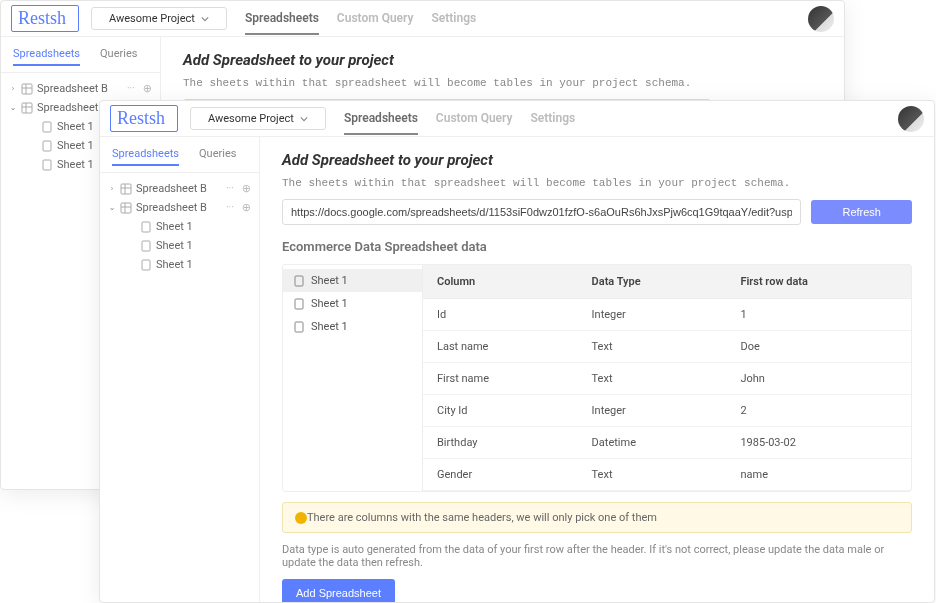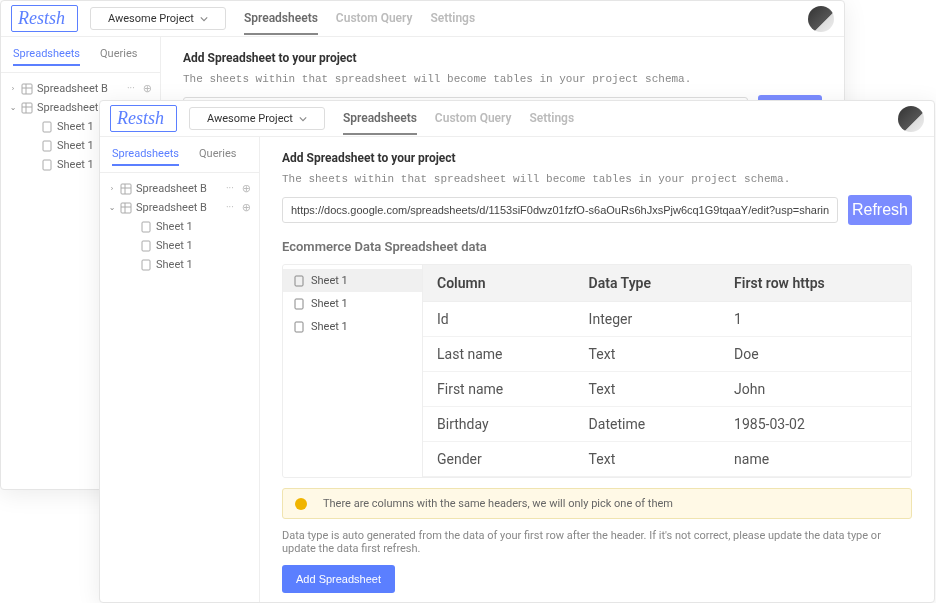--- a/index.html
+++ b/index.html
@@ -3,21 +3,21 @@
   <meta charset="utf-8">
   <style>
     * { box-sizing: border-box; margin: 0; padding: 0; }
     body { font-family: -apple-system, BlinkMacSystemFont, "Segoe UI", Roboto, sans-serif; font-size: 12px; color: #333; background: #fff; width: 936px; height: 603px; position: relative; overflow: hidden;}
     
     .app-window { position: absolute; background: #fff; border: 1px solid #e5e5e5; box-shadow: 0 4px 24px rgba(0,0,0,0.08); border-radius: 4px; display:flex; flex-direction:column;}
     .app-back { top: 0; left: 0; width: 845px; height: 490px; z-index: 1;}
     .app-front { top: 100px; left: 99px; width: 836px; height: 503px; z-index: 2;}
     
     .topbar { display:flex; align-items:center; height:36px; border-bottom:1px solid #eee; padding: 0 10px;}
-    .logo { font-family: "Brush Script MT", cursive; color:#5b7fff; font-size:18px; padding:2px 12px 2px 6px; border:1px solid #5b7fff; border-radius:2px; margin-right:12px; font-style:italic;}
+    .logo { font-family: "Brush Script MT", cursive; color:#5b7fff; font-size:18px; padding:2px 12px 2px 6px; border:1px solid #5b7fff; border-radius:2px; margin-right:12px; }
     .projsel { display:flex; align-items:center; gap:6px; font-size:11px; padding:4px 17px; border:1px solid #ddd; border-radius:3px; cursor:pointer; margin-right:18px;}
     .chev { width:8px;height:8px; display:inline-block;}
     .tabs { display:flex; gap:18px; font-size:12px;}
     .tab { color:#bbb; cursor:pointer; padding:8px 0; font-weight:600;}
     .tab.active { color:#6a6a6a; border-bottom:2px solid #888;}
     .avatar { margin-left:auto; width:26px;height:26px;border-radius:50%; background:linear-gradient(135deg,#333 0%,#555 60%,#ddd 62%,#eee 100%); position:relative; cursor:pointer;}
     
     .body { display:flex; flex:1; min-height:0;}
     .sidebar { width:160px; border-right:1px solid #eee; padding-top:6px;}
     .side-tabs { display:flex; gap:20px; font-size:11px; padding:4px 12px 6px 12px; border-bottom:1px solid #eee;}
@@ -26,37 +26,37 @@
     .tree { padding:6px 0; font-size:11px;}
     .trow { display:flex; align-items:center; gap:4px; padding:3px 8px; cursor:pointer; color:#666;}
     .trow .spacer { flex:1;}
     .trow .dots { color:#bbb; font-size:10px;}
     .caret { width:8px; display:inline-block; text-align:center; font-size:8px; color:#888;}
     .icon-ss { width:12px;height:12px; display:inline-flex;}
     .icon-sheet { width:12px;height:12px; display:inline-flex;}
     .indent { width:28px;}
     
     .main { flex:1; padding:14px 22px; overflow:auto;}
-    h2 { font-size:12px; font-weight:700; margin-bottom:8px; color:#333;}
+    h2 { font-size:15px; font-weight:700; margin-bottom:8px; color:#333;font-style:italic;}
     .hint { font-size:11px; color:#888; margin-bottom:10px;font-family:Liberation Mono, monospace;}
     .urlrow { display:flex; gap:10px; align-items:center; margin-bottom:14px;}
     .urlinput { flex:1; border:1px solid #ddd; border-radius:3px; padding:6px 8px; font-size:11px; color:#444;}
-    .btn-refresh { background:#7b8cff; color:#fff; border:none; padding:6px 4px; border-radius:3px; font-size:16px; cursor:pointer;}
+    .btn-refresh { background:#7b8cff; color:#fff; border:none; padding:6px 31px; border-radius:3px; font-size:11px; cursor:pointer;}
     h3 { font-size:13px; font-weight:600; margin-bottom:10px; color:#737373;}
     
     .datapane { display:flex; border:1px solid #eee; border-radius:3px;}
     .sheetlist { width:140px; border-right:1px solid #eee; padding-top:4px;}
     .slrow { display:flex; align-items:center; gap:6px; padding:5px 10px; font-size:11px; color:#555; cursor:pointer;}
     .slrow.active { background:#f0f0f0;}
     .dtable { flex:1;}
-    .dtable table { width:100%; border-collapse:collapse; font-size:14px;}
+    .dtable table { width:100%; border-collapse:collapse; font-size:11px;}
     .dtable th { background:#f3f3f3; text-align:left; padding:10px 14px; font-weight:600; color:#444; border-bottom:1px solid #eee;}
     .dtable td { padding:9px 14px; border-bottom:1px solid #f2f2f2; color:#555;}
     
-    .warn { background:#fff9e6; border:1px solid #f0e4b0; padding:8px 12px; font-size:11px; color:#666; margin-top:10px; border-radius:3px; display:flex; align-items:center; gap:16px;}
+    .warn { background:#fff9e6; border:1px solid #f0e4b0; padding:8px 12px; font-size:11px; color:#666; margin-top:10px; border-radius:3px; display:flex; align-items:center; gap:0;}
     .warn-ico { width:12px;height:12px;border-radius:50%;background:#f0b400;display:inline-block;}
     .subhint { font-size:11px; color:#888; margin:10px 0;}
     .btn-add { background:#5b7fff; color:#fff; border:none; padding:8px 14px; border-radius:3px; font-size:11px; cursor:pointer;}
     
     svg { display:block;}
   </style>
 </head>
 <body>
 
 <div class="app-window app-back">
@@ -268,54 +268,59 @@
               </span>
             <span>Sheet 1</span>
           </div>
         </div>
         <div class="dtable">
           <table>
             <thead>
                 <tr>
               <th>Column</th>
               <th>Data Type</th>
-              <th>First row https</th>
+              <th>First row data</th>
             </tr>
               </thead>
             <tbody id="tbody">
                 <tr>
                   <td>Id</td>
                   <td>Integer</td>
                   <td>1</td>
                 </tr>
                 <tr>
                   <td>Last name</td>
                   <td>Text</td>
                   <td>Doe</td>
                 </tr>
                 <tr>
                   <td>First name</td>
                   <td>Text</td>
                   <td>John</td>
                 </tr>
                 <tr>
+                  <td>City Id</td>
+                  <td>Integer</td>
+                  <td>2</td>
+                </tr>
+                <tr>
                   <td>Birthday</td>
                   <td>Datetime</td>
                   <td>1985-03-02</td>
                 </tr>
                 <tr>
                   <td>Gender</td>
                   <td>Text</td>
                   <td>name</td>
                 </tr>
               </tbody>
           </table>
         </div>
       </div>
       <div class="warn">
         <span class="warn-ico"></span>
         <span>There are columns with the same headers, we will only pick one of them</span>
       </div>
-      <p class="subhint">Data type is auto generated from the data of your first row after the header. If it's not correct, please update the data type or update the data first refresh.</p>
+      <p class="subhint">Data type is auto generated from the data of your first row after the header. If it's not correct, please update the data male or update the data then refresh.</p>
       <button class="btn-add">Add Spreadsheet</button>
     </div>
   </div>
 </div>
 
 </body></html>

